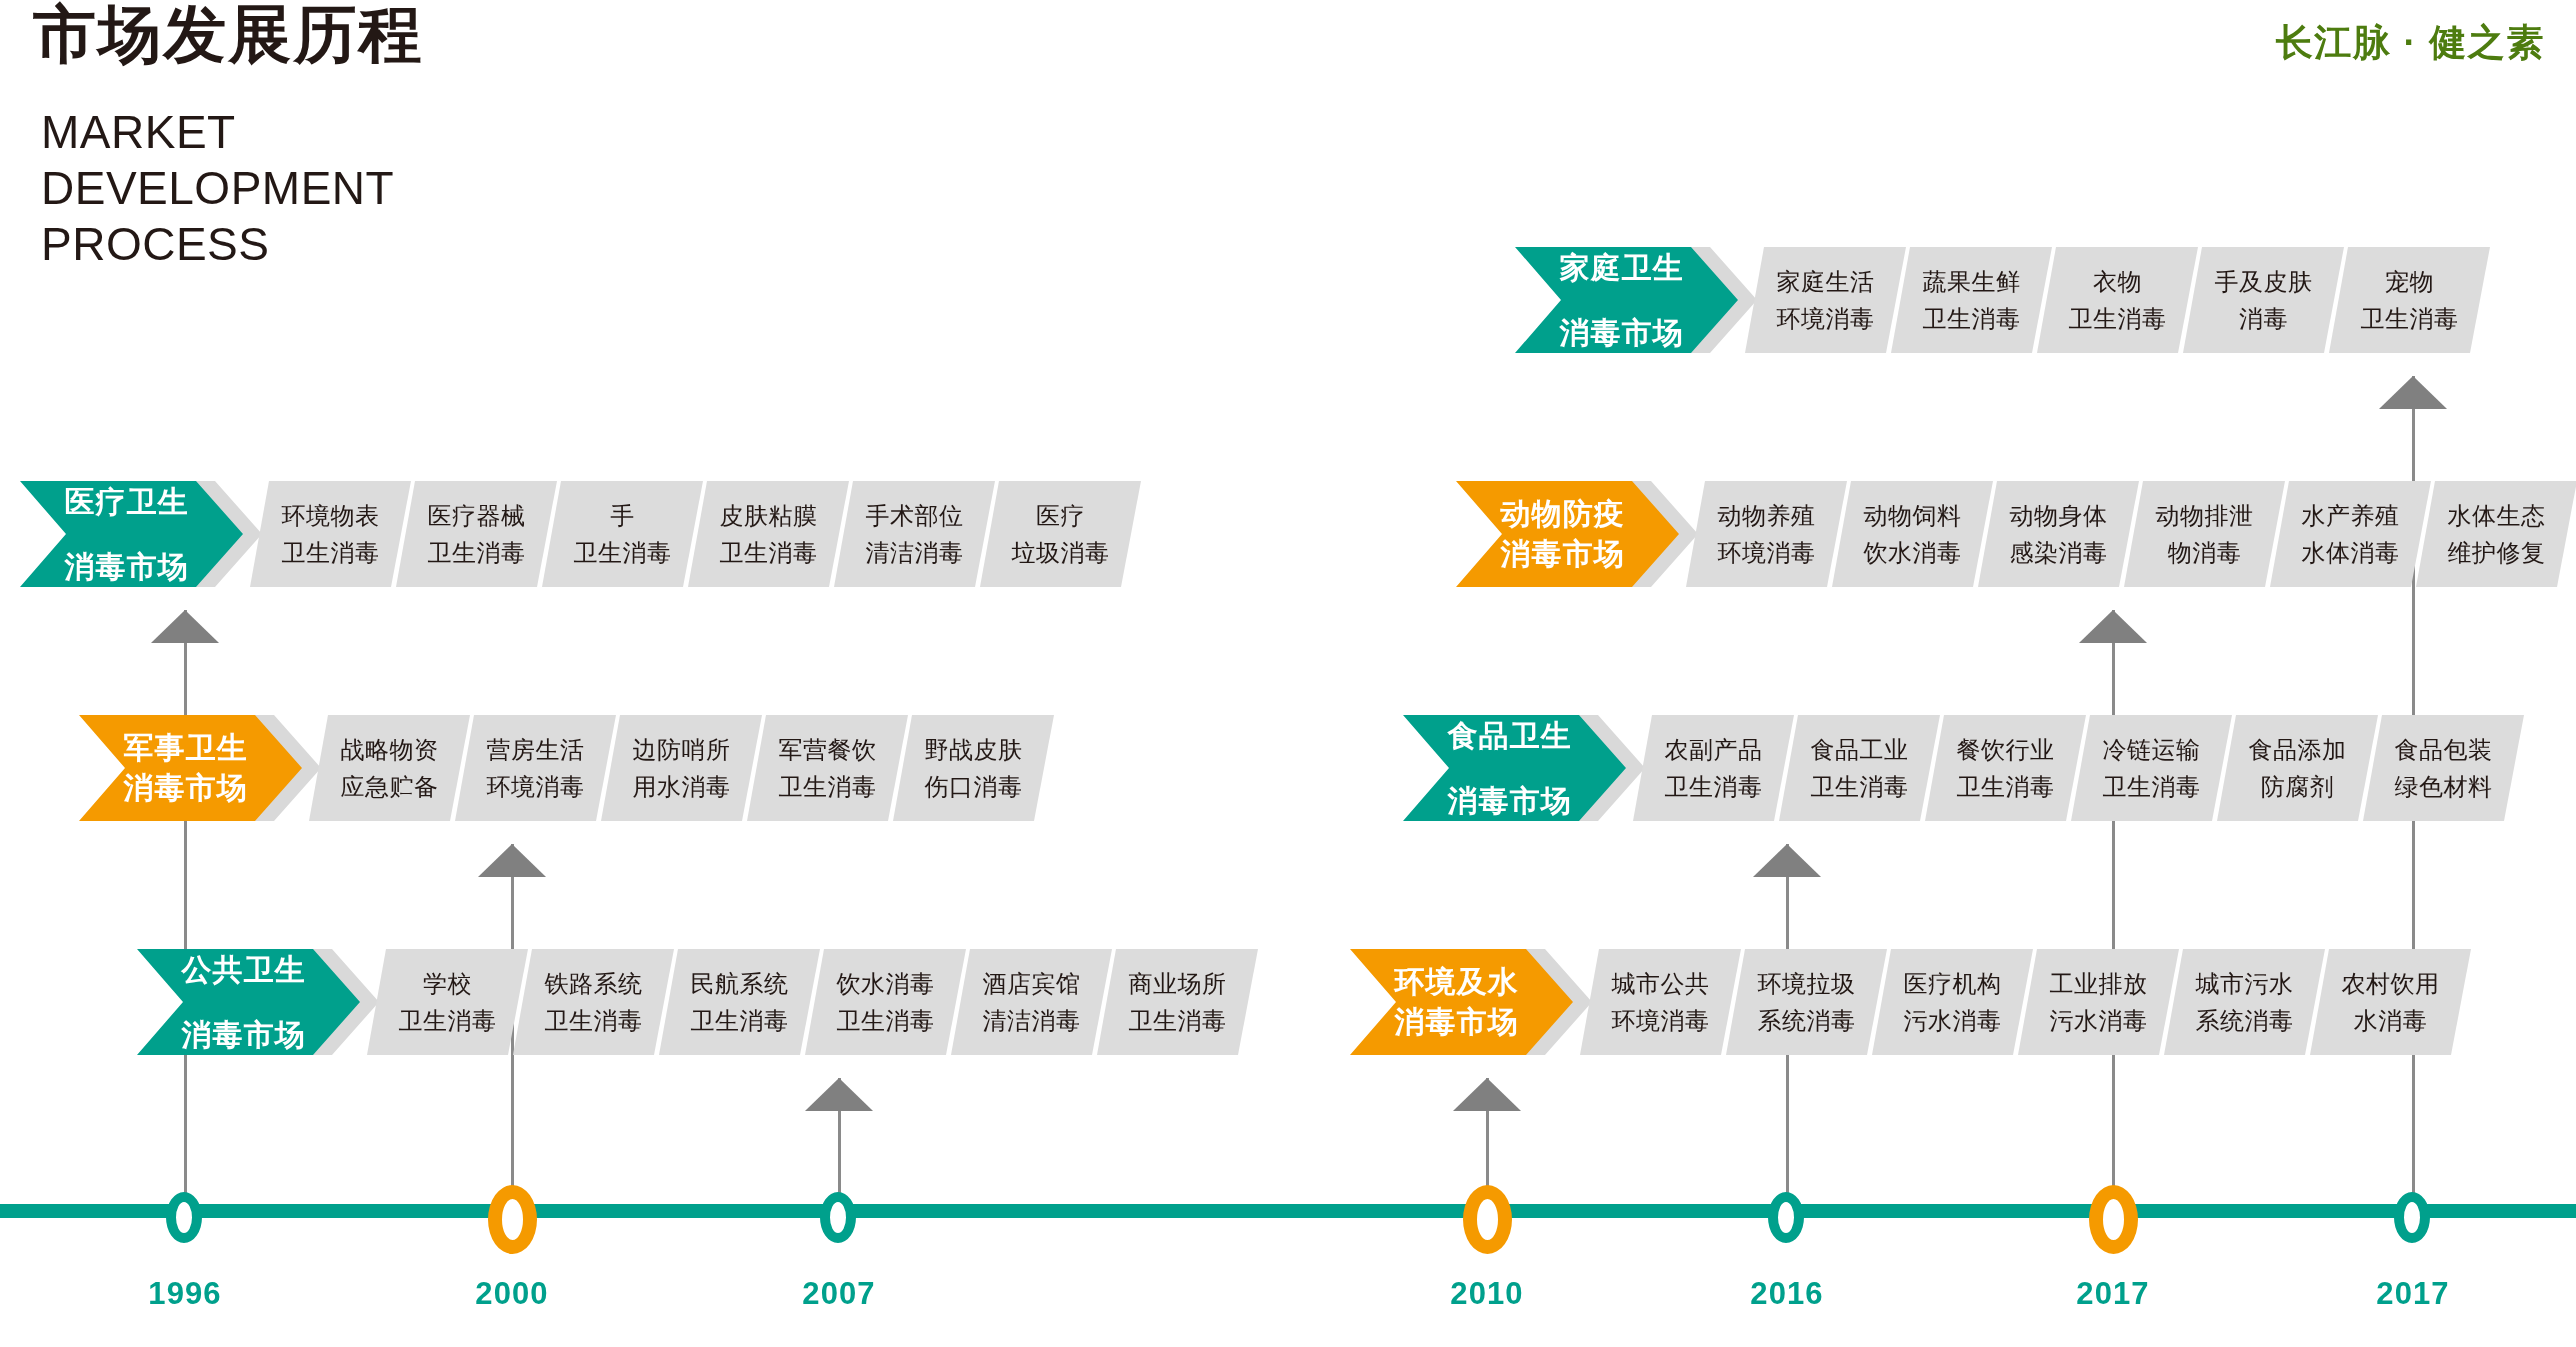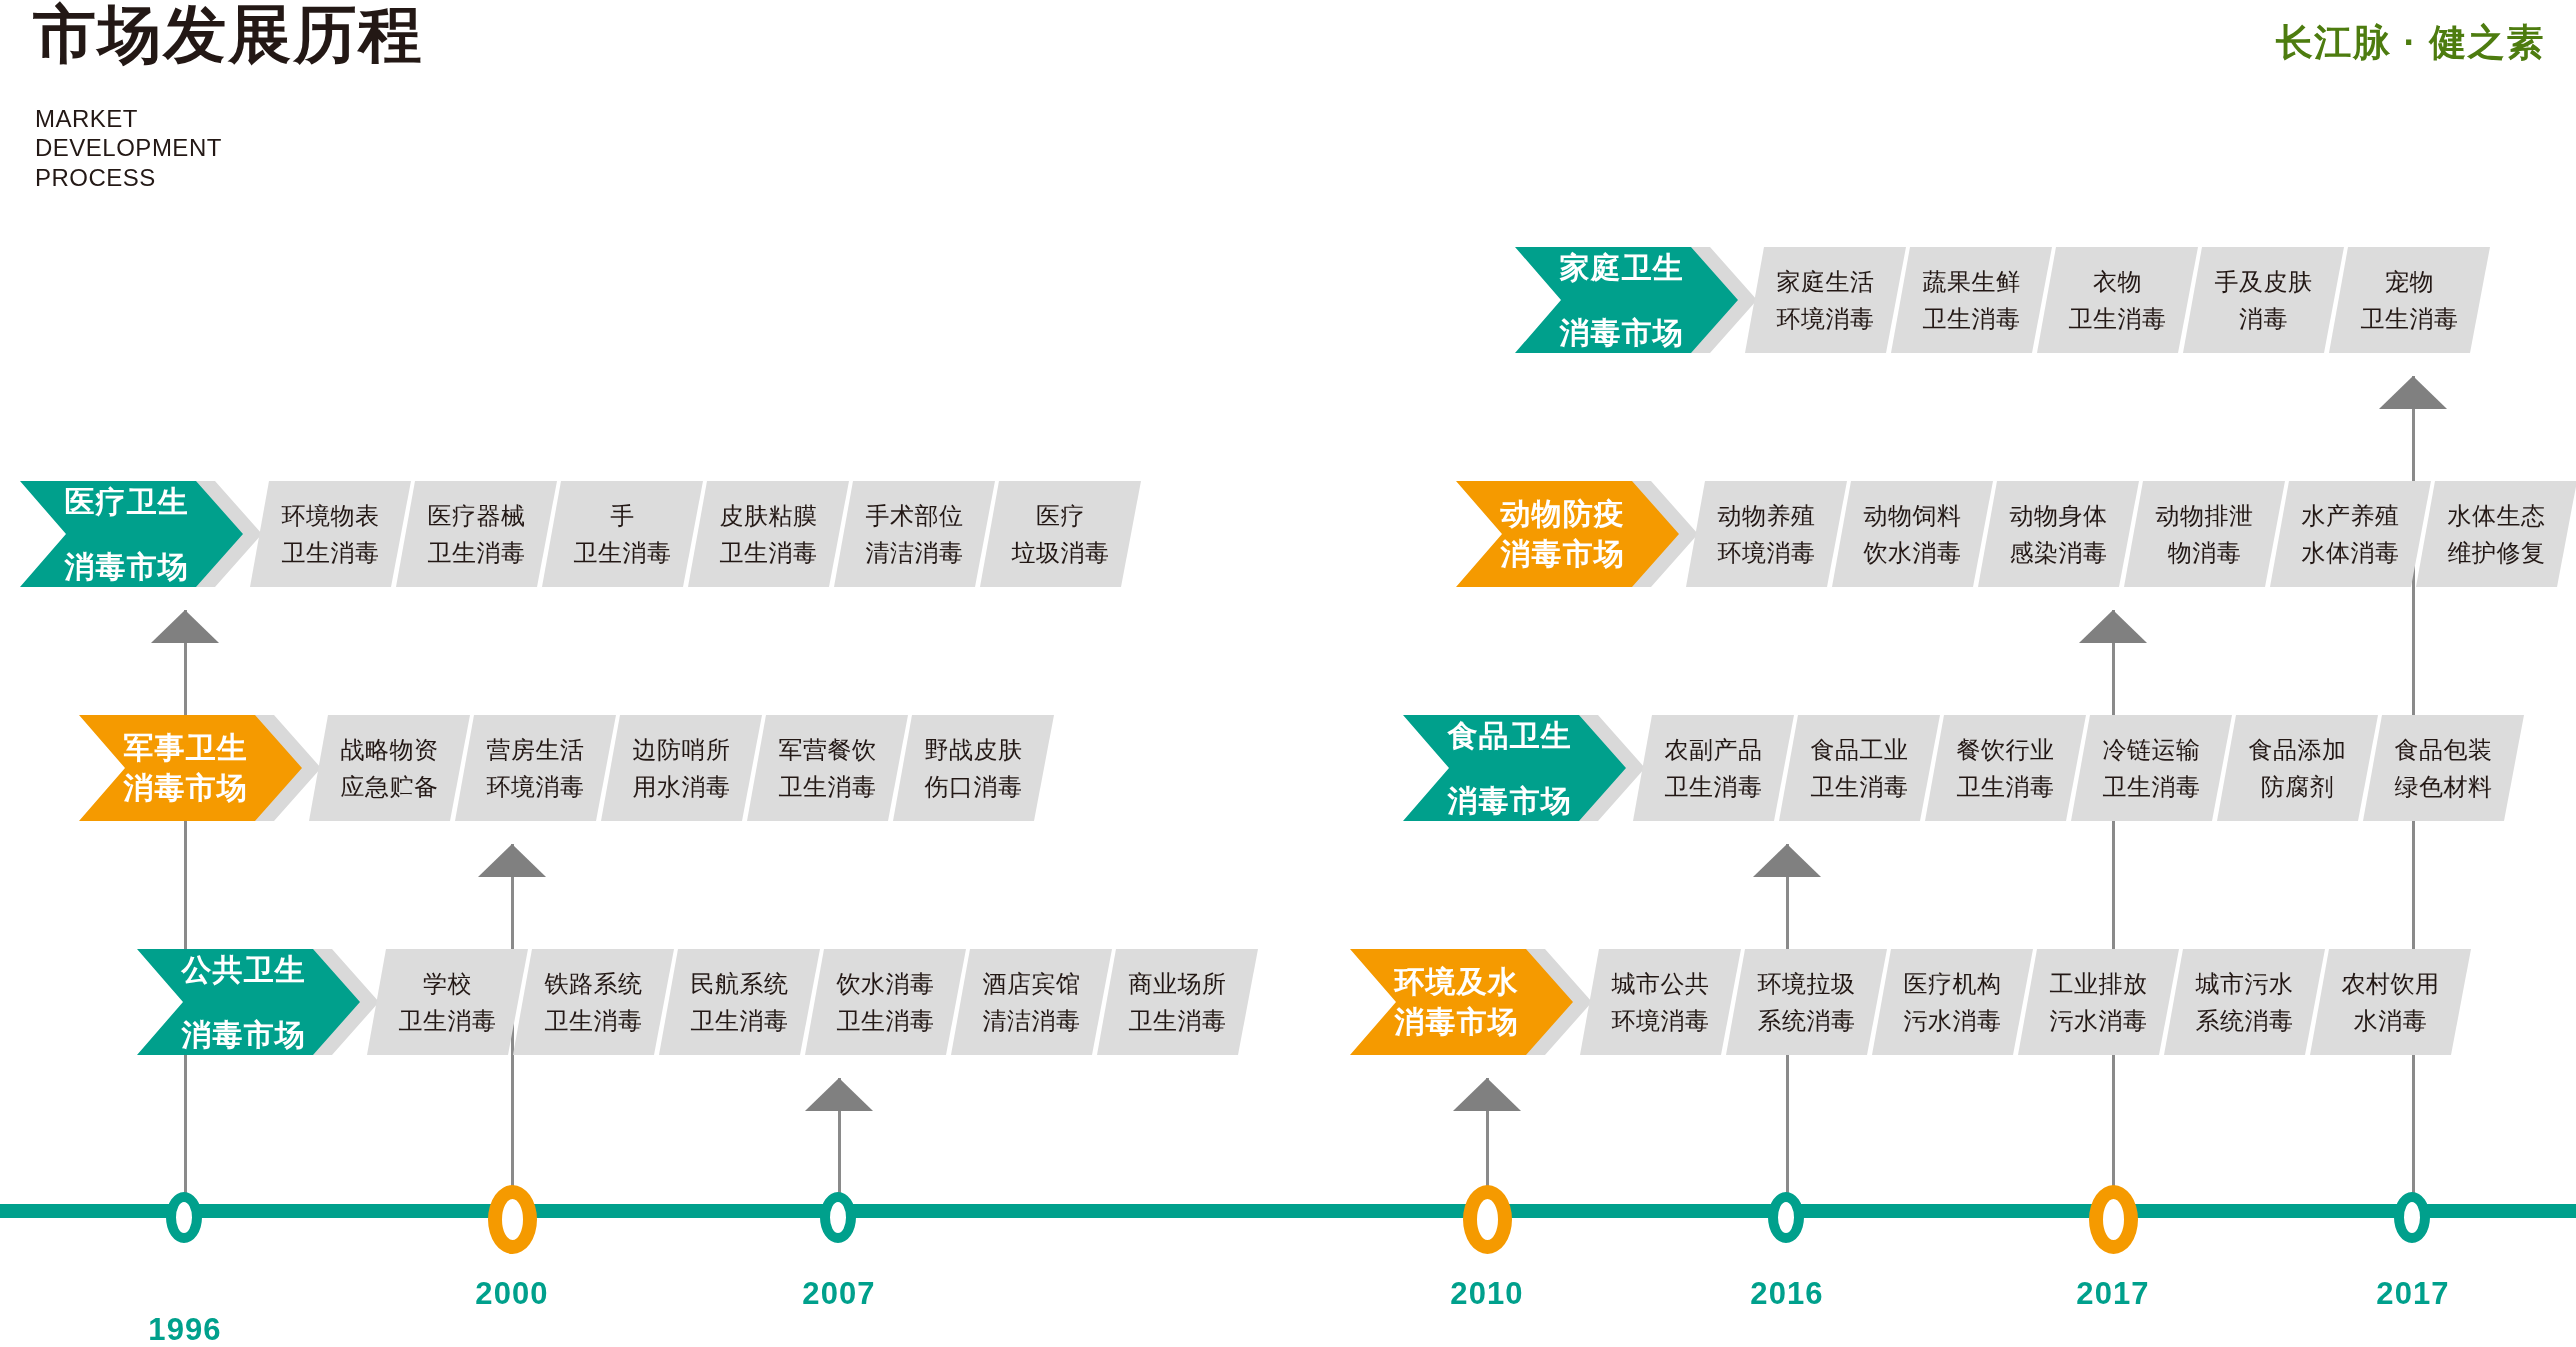--- a/index.html
+++ b/index.html
@@ -2,21 +2,21 @@
 <html style="font-size:8.5px"><head>
 <meta charset="utf-8">
 <style>
   html,body{margin:0;padding:0;background:#fff;}
   body{width:2576px;height:1347px;position:relative;overflow:hidden;
        font-family:"Liberation Sans","DejaVu Sans",sans-serif;}
 
   
   .title-cn{position:absolute;left:33px;top:-5.3px;font-size:63px;font-weight:bold;
             color:#231815;letter-spacing:2.1px;line-height:1.25;white-space:nowrap;}
-  .title-en{position:absolute;left:35px;top:104px;font-size:24px;color:#231815;
+  .title-en{position:absolute;left:41px;top:104px;font-size:46px;color:#231815;
             line-height:1.22;letter-spacing:0.5px;font-weight:300;}
   .title-en div{white-space:nowrap;}
   .brand{position:absolute;right:31px;top:18px;font-size:37px;font-weight:bold;
          color:#4d7c0f;letter-spacing:1.6px;white-space:nowrap;}
 
   
   .row{position:absolute;height:106px;}
   .row .band{position:relative;height:106px;}
 
   
@@ -437,21 +437,21 @@
             </div>
           </div>
         </div>
       </div>
     </div>
   </div>
 
 <div class="axis"></div>
 <div id="timeline-layer">
     <div class="node small" style="left: 185px;"></div>
-    <div class="year" style="left: 185px; margin-top: 36px;">1996</div>
+    <div class="year" style="left: 185px;">1996</div>
     <div class="node big" style="left: 512px;"></div>
     <div class="year" style="left: 512px;">2000</div>
     <div class="node small" style="left: 839px;"></div>
     <div class="year" style="left: 839px;">2007</div>
     <div class="node big" style="left: 1487px;"></div>
     <div class="year" style="left: 1487px;">2010</div>
     <div class="node small" style="left: 1787px;"></div>
     <div class="year" style="left: 1787px;">2016</div>
     <div class="node big" style="left: 2113px;"></div>
     <div class="year" style="left: 2113px;">2017</div>

